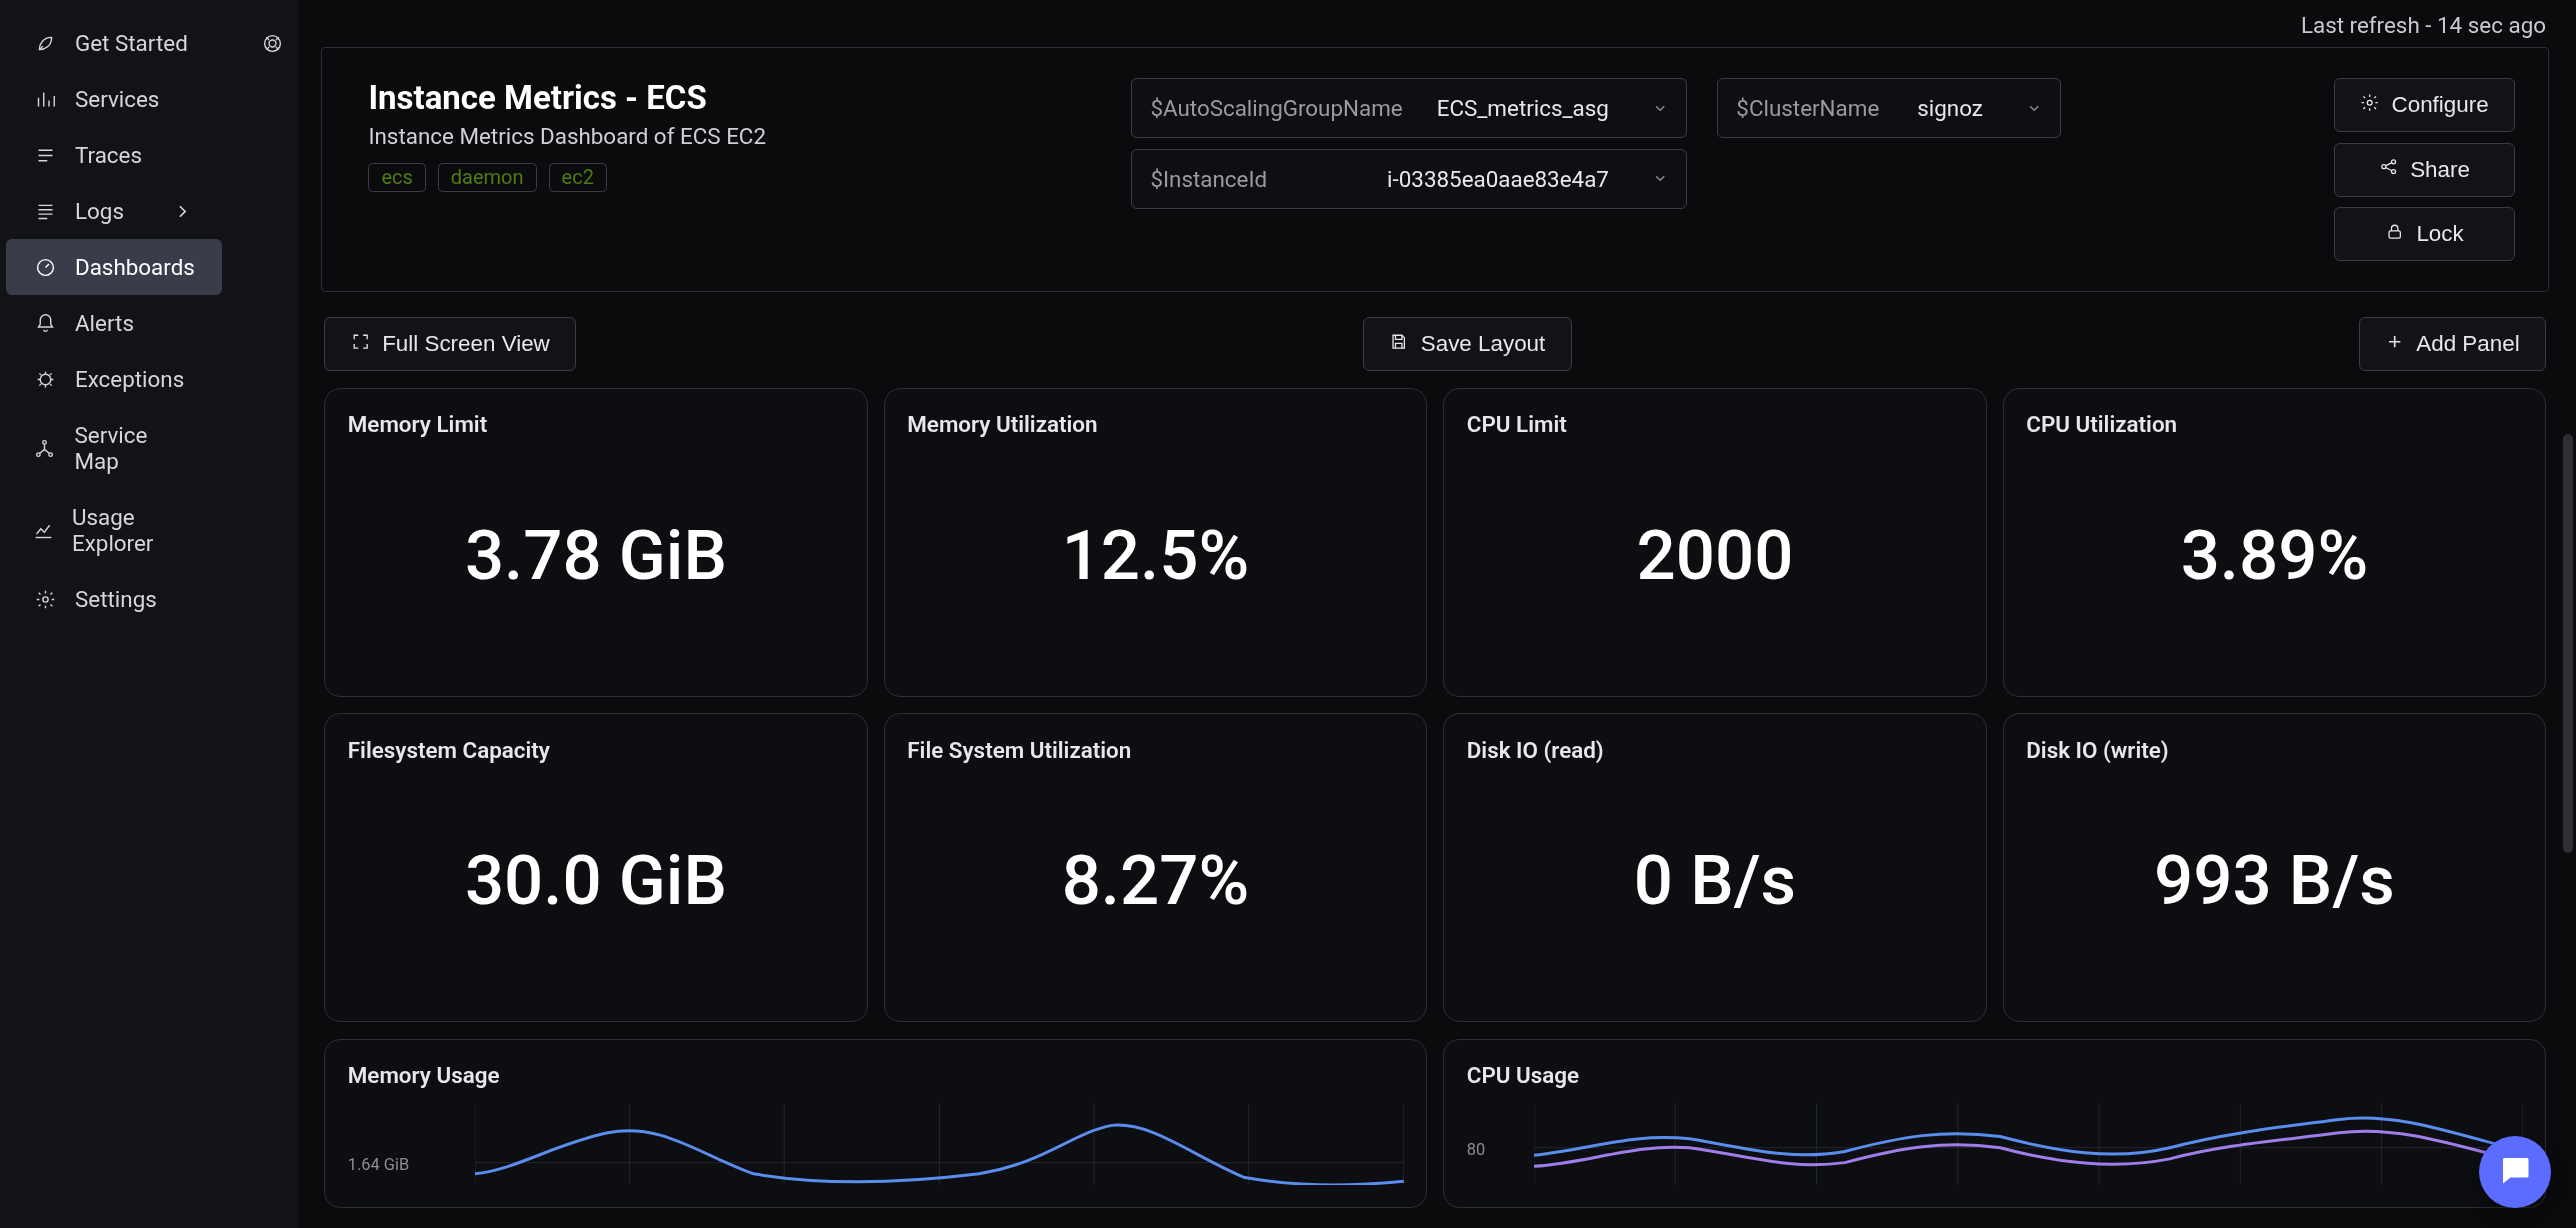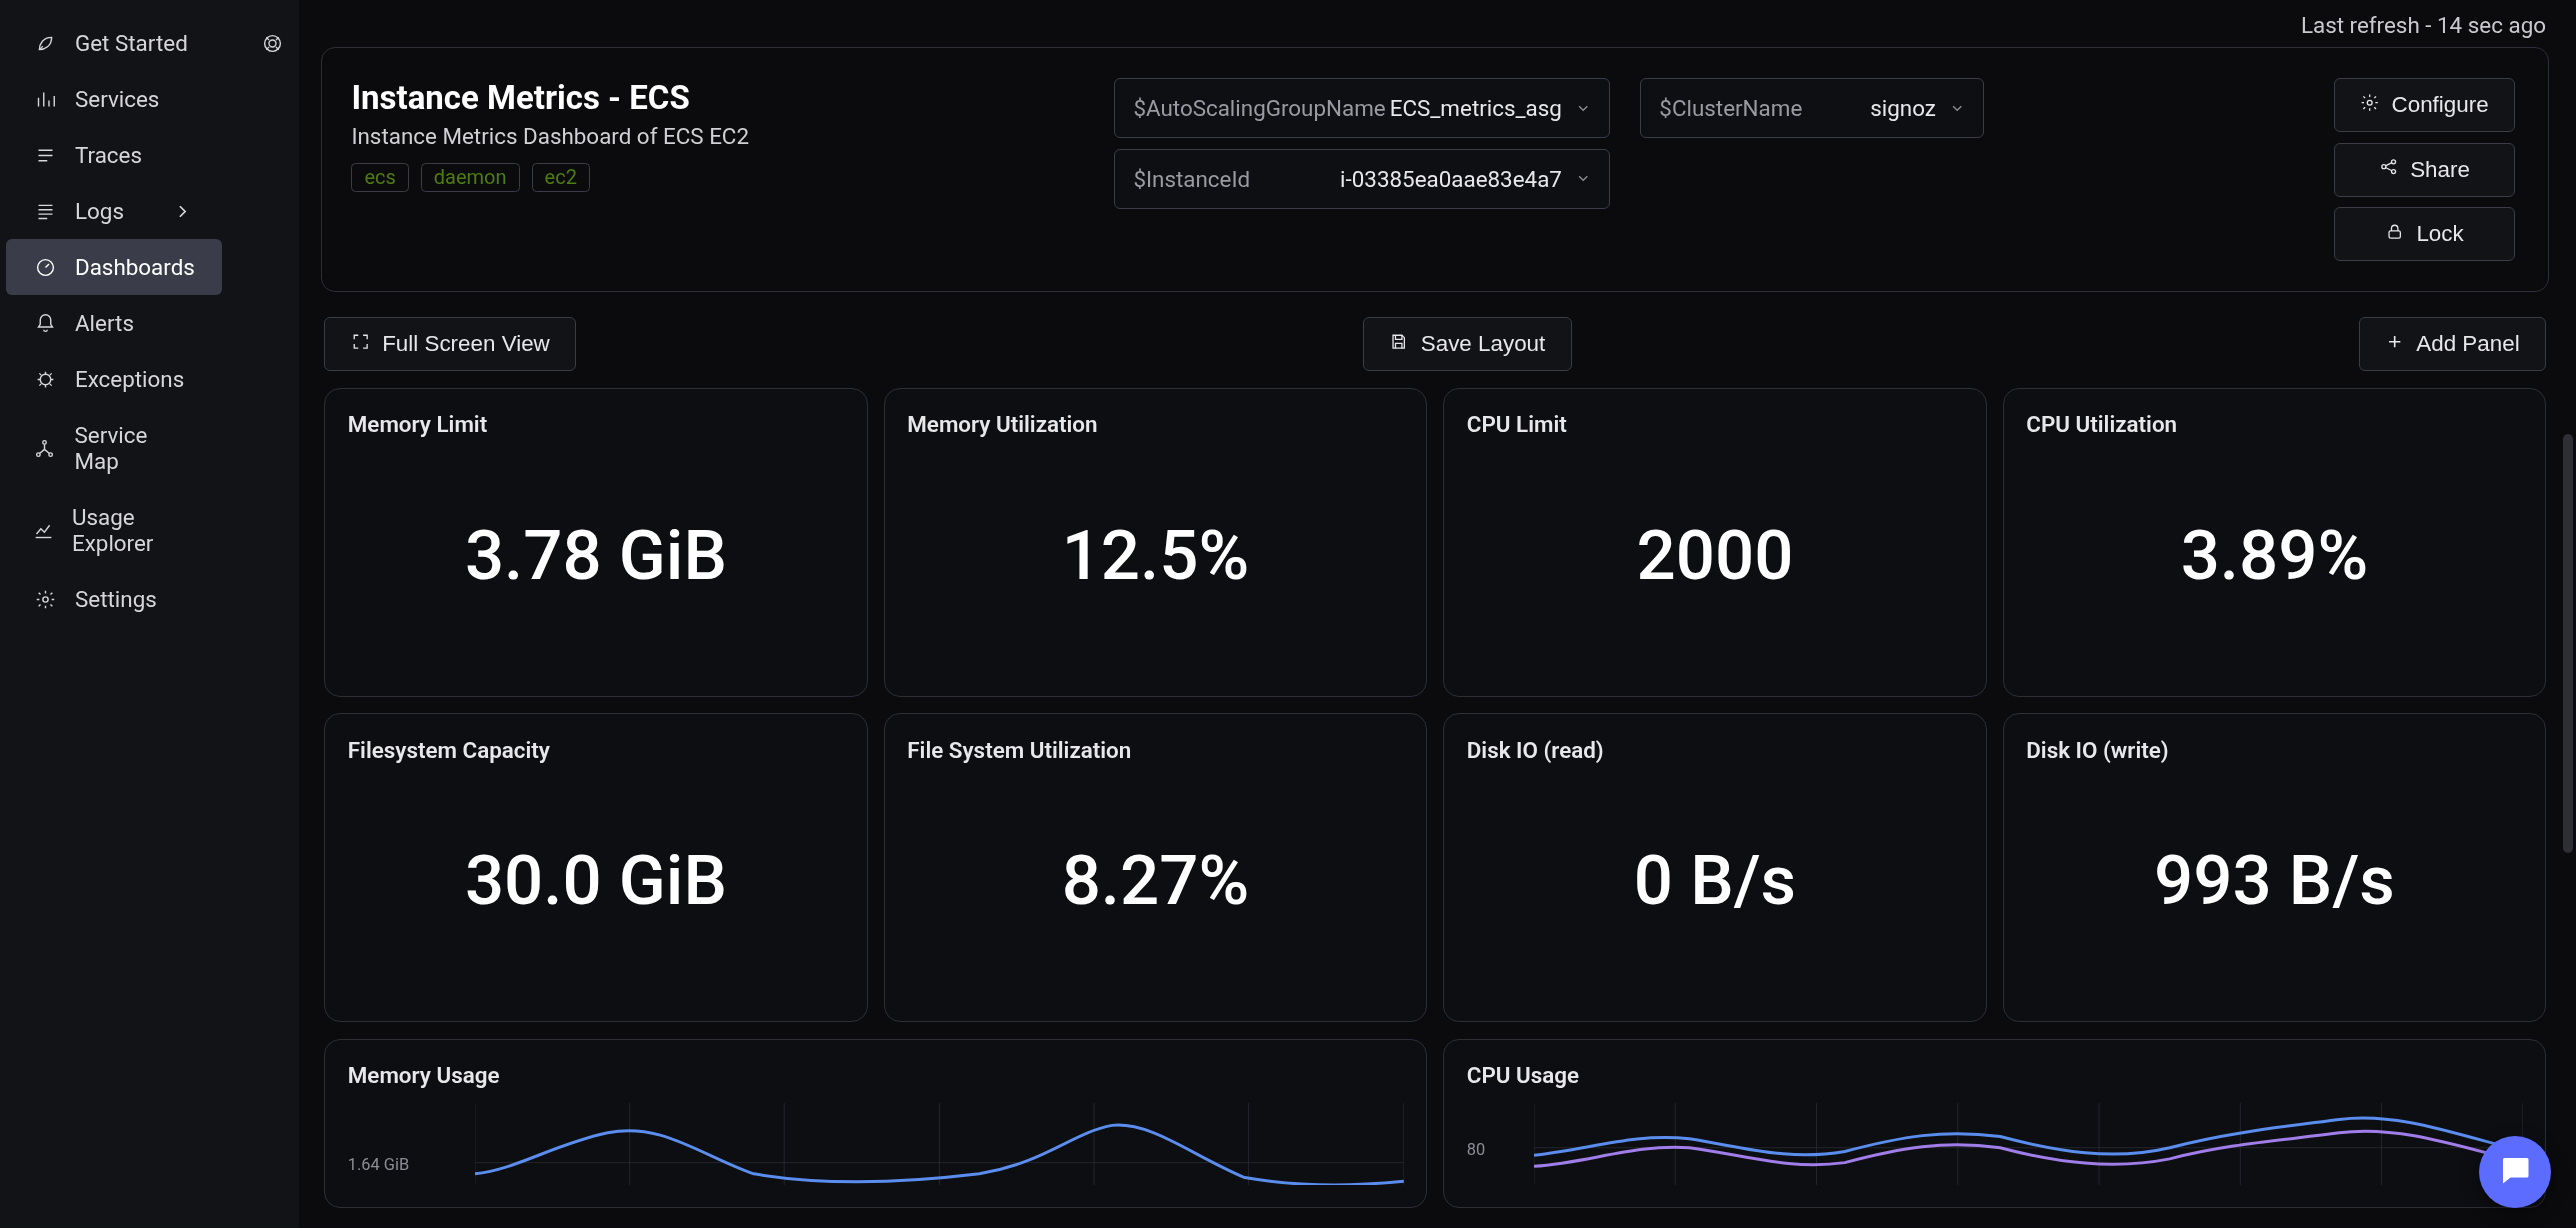--- a/index.html
+++ b/index.html
@@ -69,22 +69,22 @@
     padding: 9px 27px 0 22.4px;
   }
   .refresh-bar {
     text-align: right;
     color: #c9c9cf;
     font-size: 22.4px;
     padding: 3px 3px 9px 0;
   }
   .dash-header {
     border: 0.7px solid #2d2f36;
-    border-radius: 14px;
-    padding: 30px 33px 30px 29px;
+    border-radius: 4px;
+    padding: 30px 33px 30px 46px;
     display: flex;
     align-items: flex-start;
     gap: 30px;
   }
   .dash-title-block { flex: 0 0 auto; min-width: 733px; }
   .dash-title {
     font-size: 33px;
     font-weight: 700;
     color: #fff;
     margin-bottom: 6px;
@@ -106,21 +106,21 @@
   }
   .var-select {
     display: flex;
     align-items: center;
     border: 0.7px solid #3a3d45;
     border-radius: 6px;
     height: 60px;
     padding: 0 18px;
     min-width: 434px;
     background: #0e0f12;
-    gap: 4px;
+    gap: 34px;
     cursor: pointer;
   }
   .var-select .var-label { color: #9a9aa2; font-size: 22.4px; flex: 0 0 auto; }
   .var-select .var-value { color: #e8e8ea; font-size: 22.4px; margin-left: auto; margin-right: 9px; }
   .var-select .chev svg { width: 16.4px; height: 16.4px; color: #8c8c94; }
 
   .actions-col {
     margin-left: auto;
     display: flex;
     flex-direction: column;

